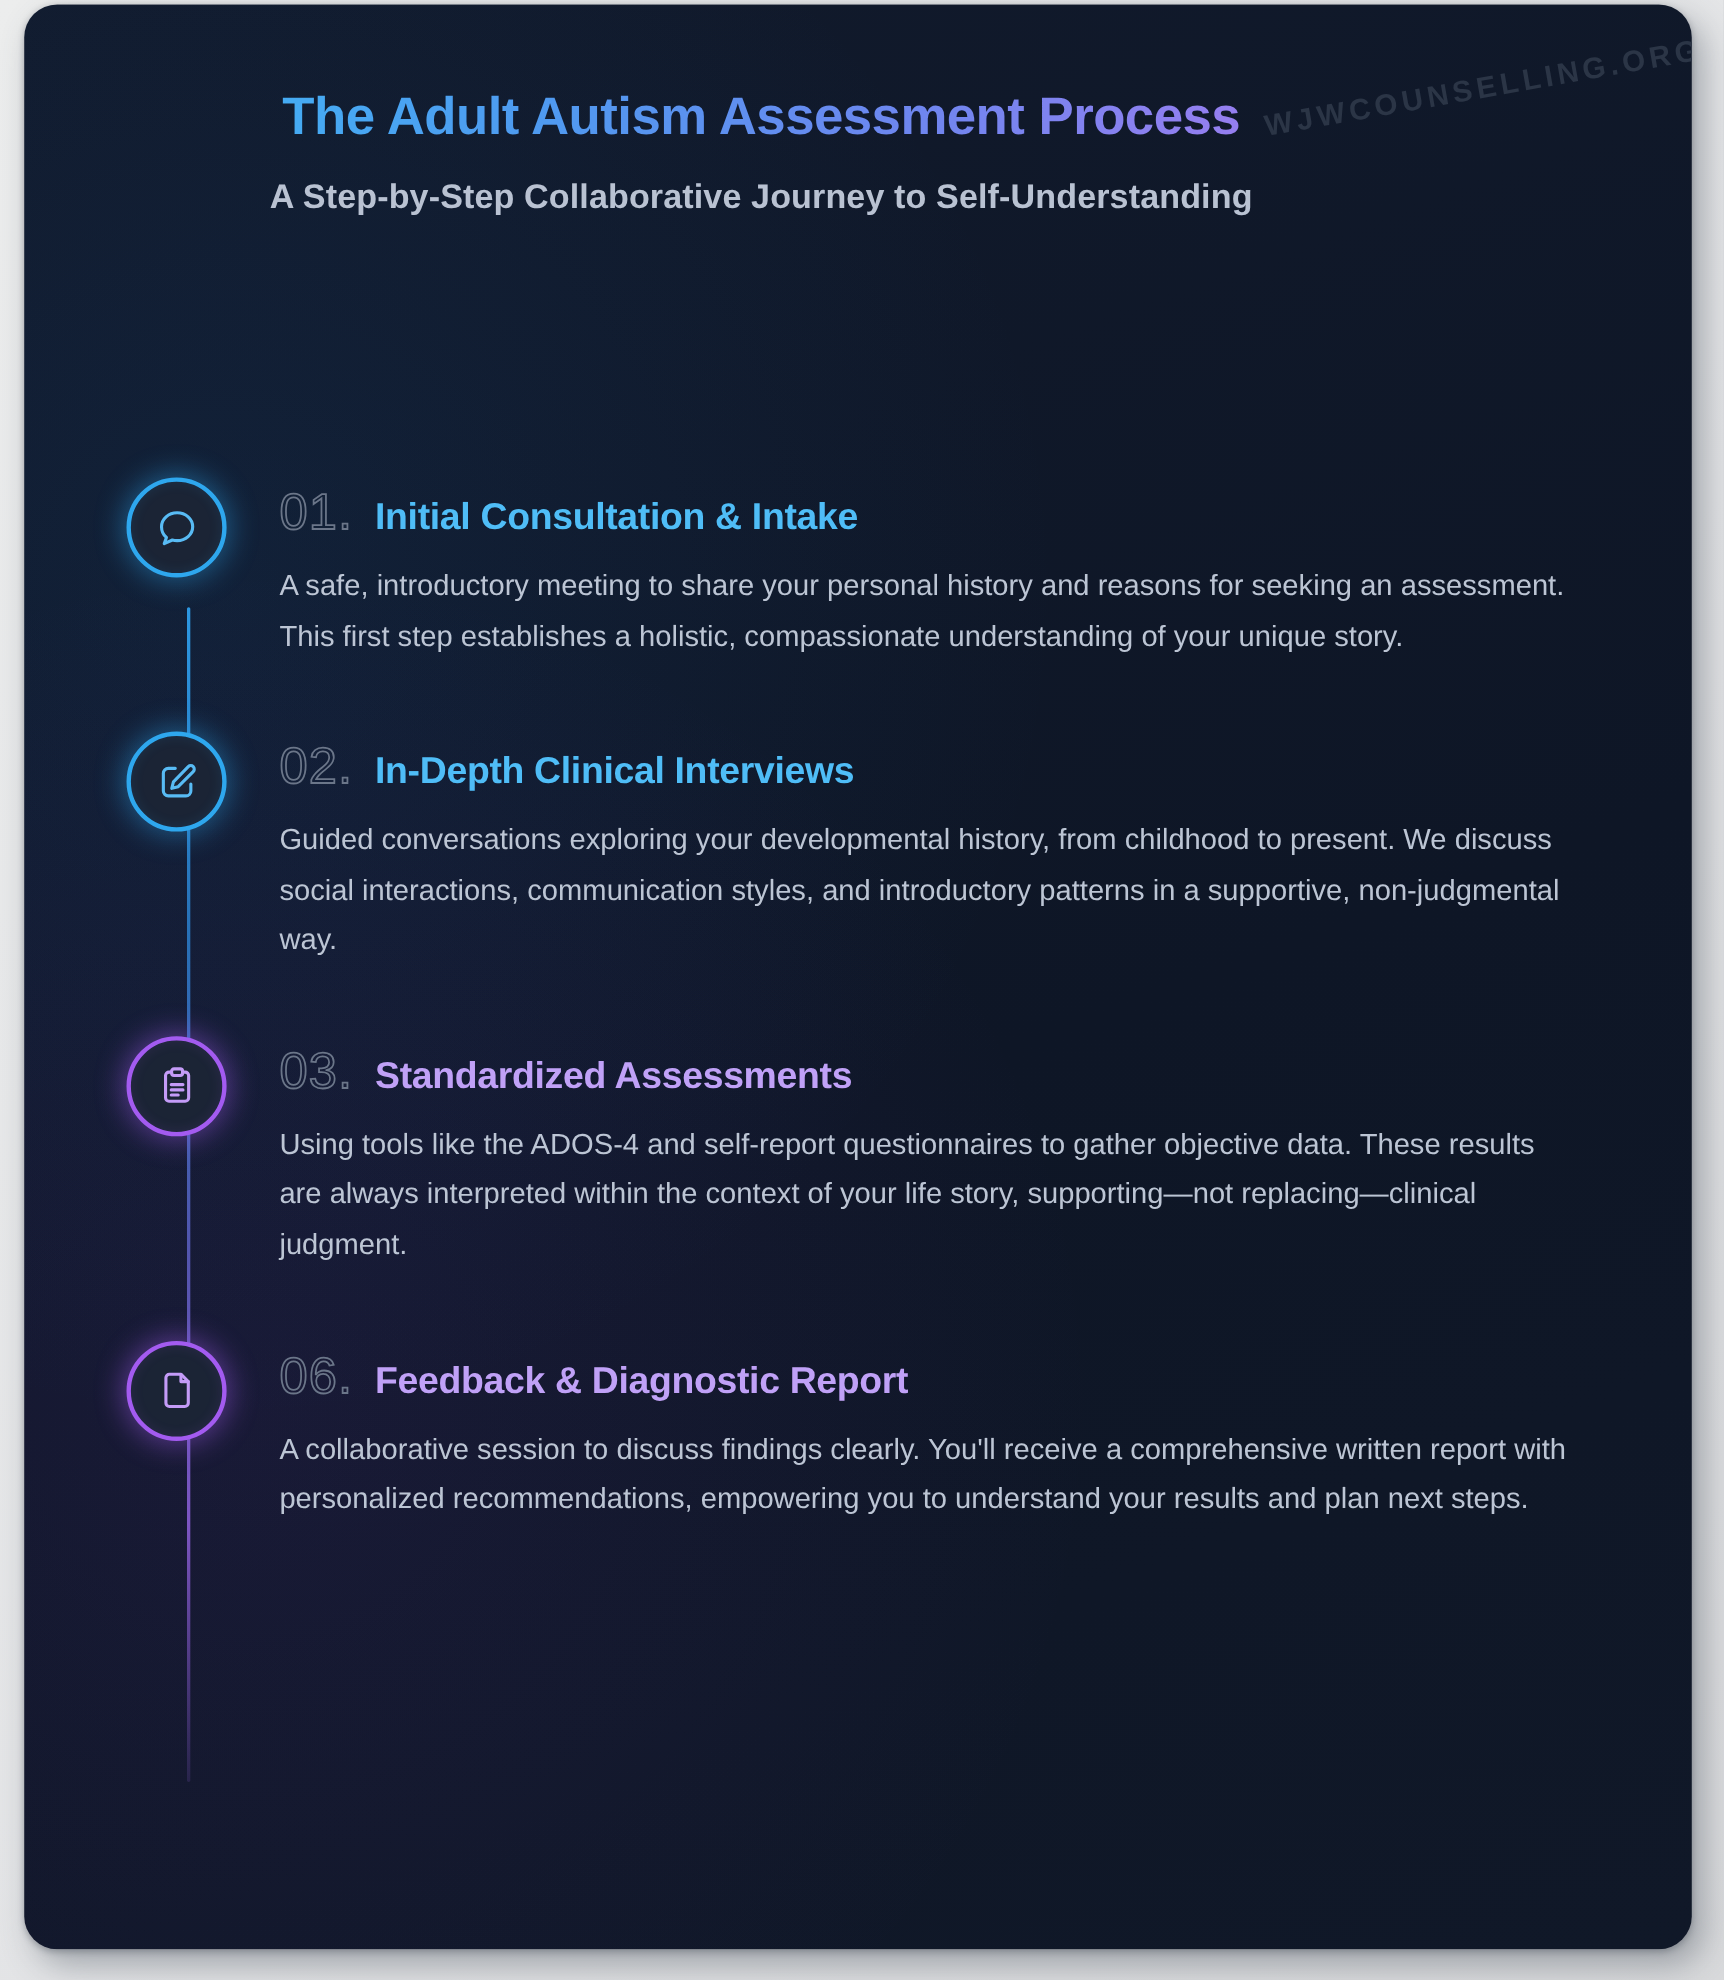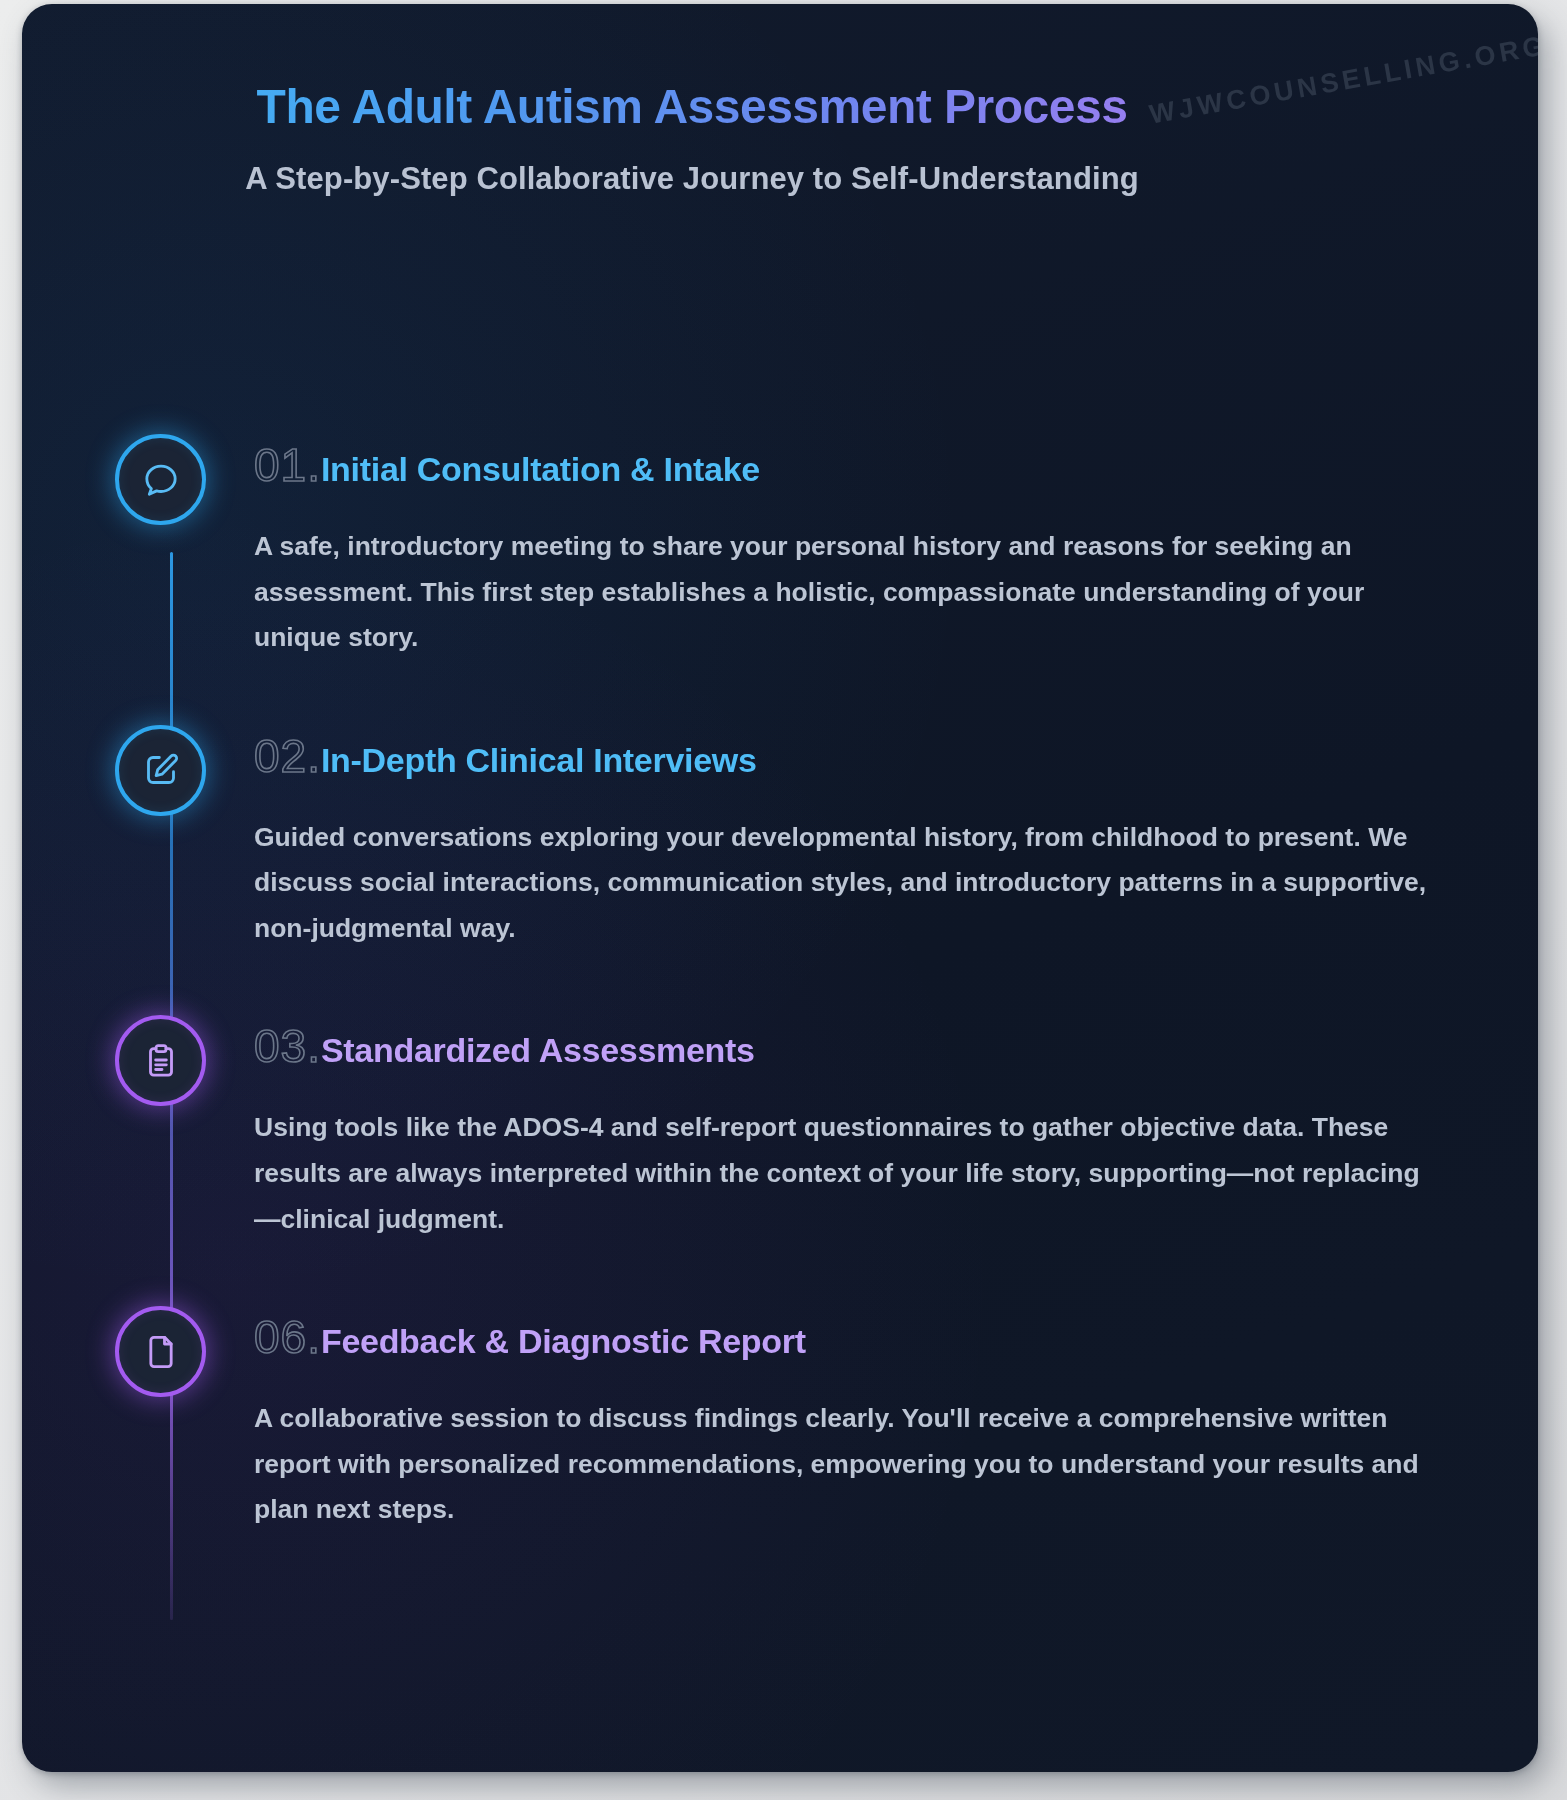--- a/index.html
+++ b/index.html
@@ -140,20 +140,21 @@
 
   .body {
     flex: 1 1 auto;
     padding-left: 48px;
     padding-top: 4px;
   }
 
   .heading {
     display: flex;
     align-items: baseline;
+    gap: 20px;
     white-space: nowrap;
   }
 
   .num {
     font-size: 46px;
     font-weight: 400;
     color: transparent;
     -webkit-text-stroke: 1.6px #6b7689;
     letter-spacing: 1px;
   }
@@ -161,26 +162,26 @@
   .step-title {
     font-size: 34px;
     font-weight: 700;
     letter-spacing: -0.3px;
     color: #4fbdf7;
   }
 
   .step.purple .step-title { color: #c0a1f7; }
 
   .desc {
-    margin-top: 32px;
+    margin-top: 18px;
     max-width: 1175px;
     font-size: 26.5px;
     line-height: 1.72;
     color: #bcc5d4;
-    font-weight: 700;
+    font-weight: 400;
   }
 </style>
 </head>
 <body>
 
 <div class="page">
   <div class="card">
 
     <div class="watermark">WJWCOUNSELLING.ORG</div>
 

